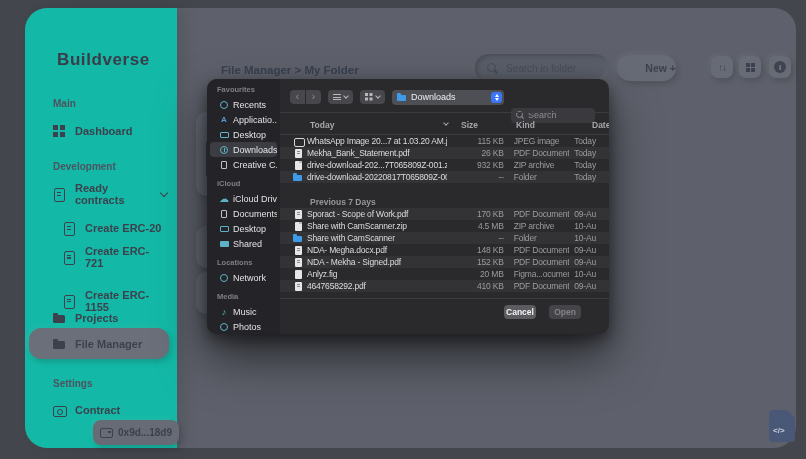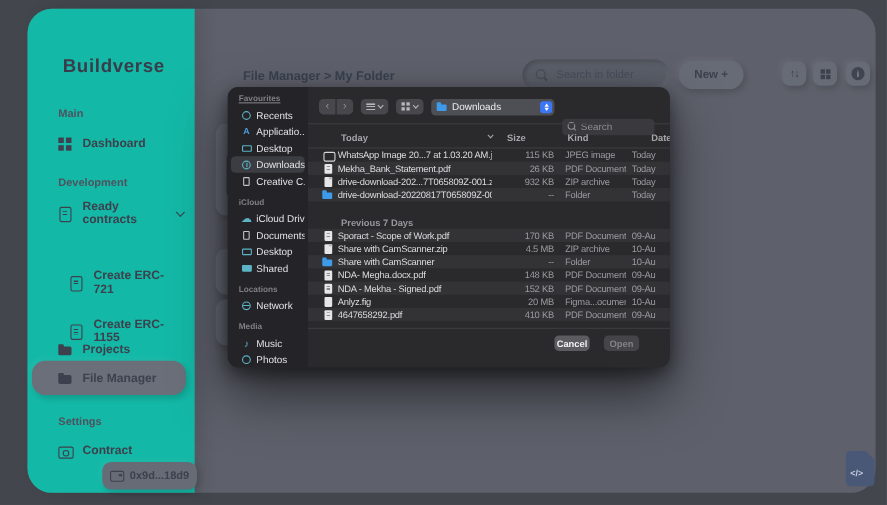--- a/index.html
+++ b/index.html
@@ -32,40 +32,40 @@
   .ai-wallet::before { left:0; top:1px; width:11px; height:8px; border:1.2px solid #3c414d; border-radius:2px; }
   .ai-wallet::after { right:1px; top:4px; width:3px; height:2px; background:#3c414d; }
   .chev-down { width:6px; height:6px; border-right:1.6px solid #3c414d; border-bottom:1.6px solid #3c414d; transform:rotate(45deg); margin-top:-3px; flex:none; }
 
   
   .breadcrumb { position:absolute; left:196px; top:56px; font-size:11.5px; font-weight:bold; color:#394050; }
   .search-pill { position:absolute; left:450px; top:46px; width:134px; height:28px; border-radius:14px; background:#5a5e68; box-shadow:inset 2px 2px 4px rgba(0,0,0,.18), inset -2px -2px 4px rgba(255,255,255,.06); display:flex; align-items:center; gap:8px; padding:0 12px; color:#474d59; font-size:10px; }
   .mag2 { position:relative; width:11px; height:11px; flex:none; }
   .mag2::before { content:""; position:absolute; left:0; top:0; width:7px; height:7px; border:1.4px solid #464c58; border-radius:50%; }
   .mag2::after { content:""; position:absolute; left:7.5px; top:7px; width:1.6px; height:4px; background:#464c58; transform:rotate(-45deg); }
-  .new-btn { position:absolute; left:592px; top:47px; width:59px; height:26px; border-radius:13px; background:#676b76; box-shadow:2px 3px 6px rgba(0,0,0,.16), -2px -2px 5px rgba(255,255,255,.06); display:flex; align-items:center; justify-content:center; color:#3c414d; font-size:10.5px; font-weight:bold; }
+  .new-btn { position:absolute; left:592px; top:47px; width:59px; height:26px; border-radius:13px; background:#676b76; box-shadow:2px 3px 6px rgba(0,0,0,.16), -2px -2px 5px rgba(255,255,255,.06); display:flex; align-items:center; justify-content:flex-end; color:#3c414d; font-size:10.5px; font-weight:bold; }
   .icon-btn { position:absolute; top:48px; width:22px; height:22px; border-radius:7px; background:#676b76; box-shadow:2px 3px 6px rgba(0,0,0,.16), -2px -2px 5px rgba(255,255,255,.06); display:flex; align-items:center; justify-content:center; color:#3c414d; }
   .sort-gl { font-size:10px; font-weight:bold; letter-spacing:-1px; }
   .grid-gl { position:relative; width:9px; height:9px; }
   .grid-gl::before { content:""; position:absolute; left:0; top:0; width:4px; height:4px; background:#3c414d; box-shadow:5px 0 0 #3c414d, 0 5px 0 #3c414d, 5px 5px 0 #3c414d; }
   .info-gl { width:12px; height:12px; border-radius:50%; background:#3f4450; color:#8d929e; font-size:8px; font-weight:bold; display:flex; align-items:center; justify-content:center; }
 
   
   .flabel { position:absolute; font-size:10.5px; font-weight:bold; color:#3c414d; }
   .ghost-card { position:absolute; border-radius:10px; background:#686c77; box-shadow:2px 3px 6px rgba(0,0,0,.14); }
   .ghost-ico { position:absolute; border-radius:6px; }
   .code-icon { position:absolute; left:744px; top:402px; width:26px; height:32px; background:#4a5877; border-radius:4px; }
   .code-icon::before { content:""; position:absolute; right:0; top:0; width:0; height:0; border-top:8px solid #5e616b; border-left:8px solid transparent; }
   .code-icon::after { content:"</>"; position:absolute; left:4px; bottom:7px; color:#c7d0e2; font-size:8px; font-weight:bold; }
 
   
   .dialog { position:absolute; left:207px; top:79px; width:402px; height:255px; background:#2a2a2c; border-radius:10px; box-shadow:0 24px 48px rgba(0,0,0,.55), 0 6px 16px rgba(0,0,0,.45); color:#e8e8ea; overflow:hidden; }
   .dlg-side { position:absolute; left:0; top:0; bottom:0; width:73px; background:#242428; padding-top:6px; overflow:hidden; }
   .grp-label { height:11px; margin:7px 0 1px 10px; font-size:7.5px; font-weight:bold; color:#7f7f86; }
-  .grp:first-child .grp-label { margin-top:0;text-decoration:underline; }
+  .grp:first-child .grp-label { margin-top:0; }
   .side-item { height:15px; display:flex; align-items:center; gap:4px; padding-left:9px; margin:0 3px; border-radius:4px; font-size:9px; color:#e2e2e5; white-space:nowrap; overflow:hidden; }
   .side-item.selected { background:#3c3d42; }
 
   .si { width:10px; height:10px; position:relative; flex:none; display:flex; align-items:center; justify-content:center; color:#5cb3c5; }
   .si::before, .si::after { box-sizing:border-box; }
   .si-clock::before { content:""; width:8px; height:8px; border:1.2px solid #5cb3c5; border-radius:50%; }
   .si-app-a::before { content:"A"; color:#4e9be0; font-size:8px; font-weight:bold; }
   .si-display::before { content:""; width:9px; height:6px; border:1.2px solid #5cb3c5; border-radius:1px; }
   .si-download-circle::before { content:""; width:8px; height:8px; border:1.2px solid #5cb3c5; border-radius:50%; }
   .si-download-circle::after { content:""; position:absolute; left:4.5px; top:3px; width:1.2px; height:4px; background:#5cb3c5; }
@@ -147,20 +147,24 @@
         <span>Dashboard</span>
       </div>
 
       <div class="sec-label" style="top:153px">Development</div>
       <div class="nav-row" style="top:176px">
         <span class="ai ai-doc"></span>
         <span>Ready contracts</span>
         <span class="spacer"></span>
         <span class="chev-down"></span>
       </div>
+      <div class="nav-row sub" style="top:210px">
+        <span class="ai ai-doc"></span>
+        <span>Create ERC-20</span>
+      </div>
       <div class="nav-row sub" style="top:239px">
         <span class="ai ai-doc"></span>
         <span>Create ERC-721</span>
       </div>
       <div class="nav-row sub" style="top:283px">
         <span class="ai ai-doc"></span>
         <span>Create ERC-1155</span>
       </div>
       <div class="nav-row" style="top:300px">
         <span class="ai ai-folder"></span>

